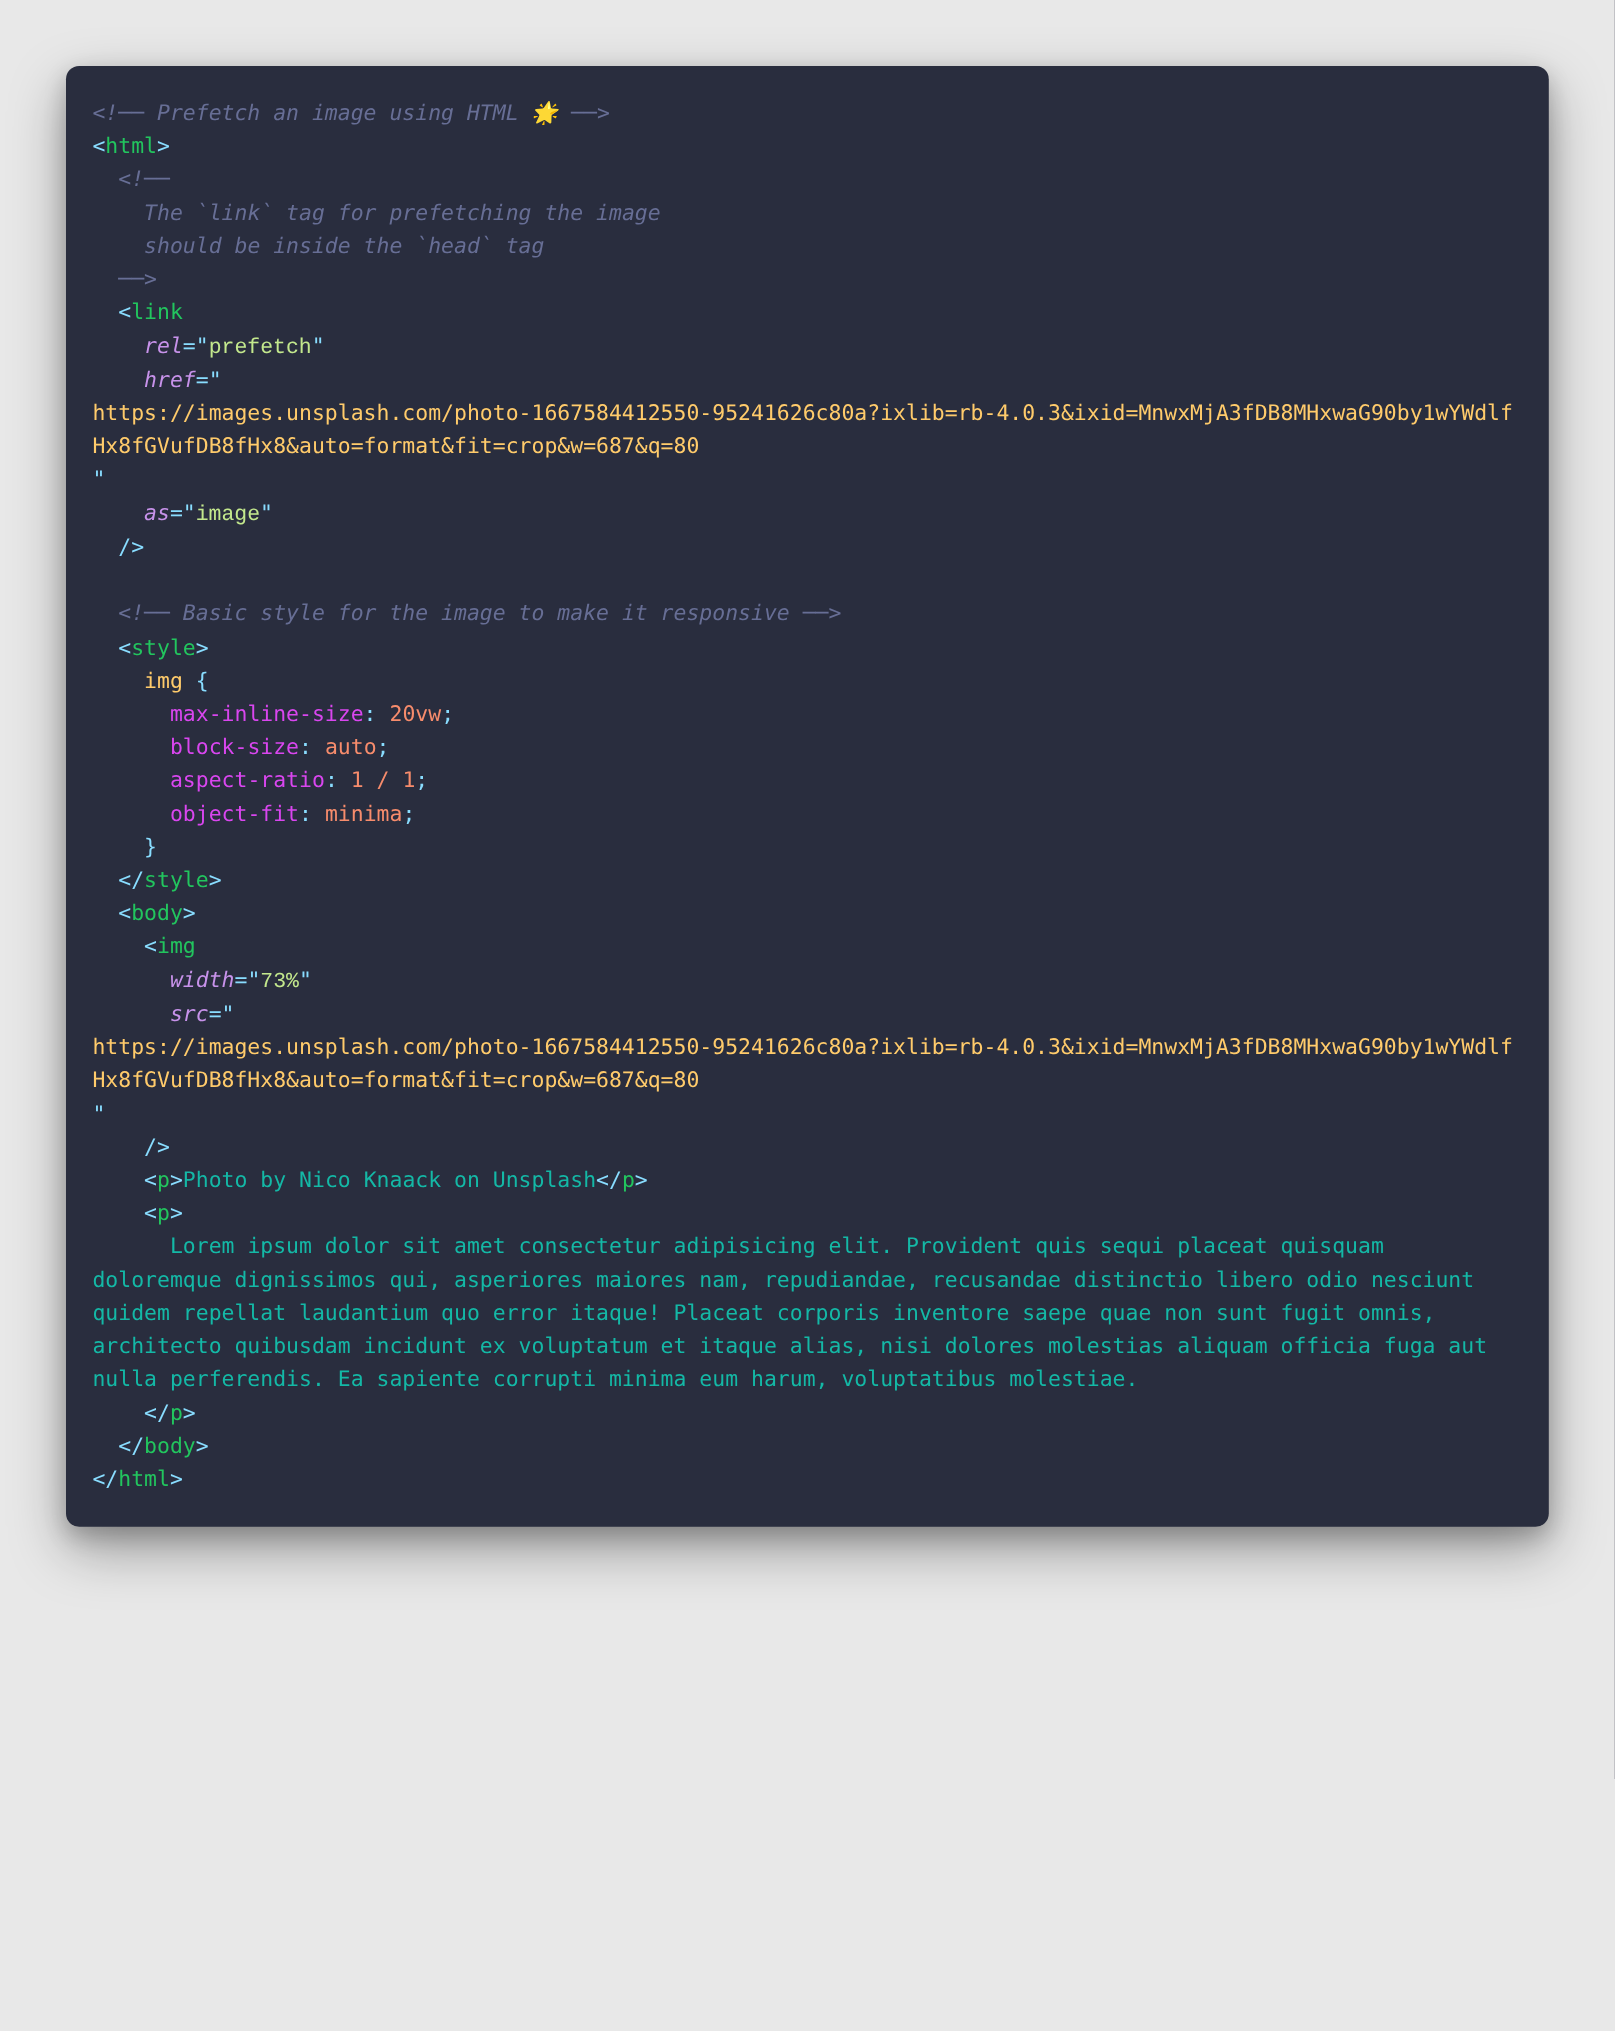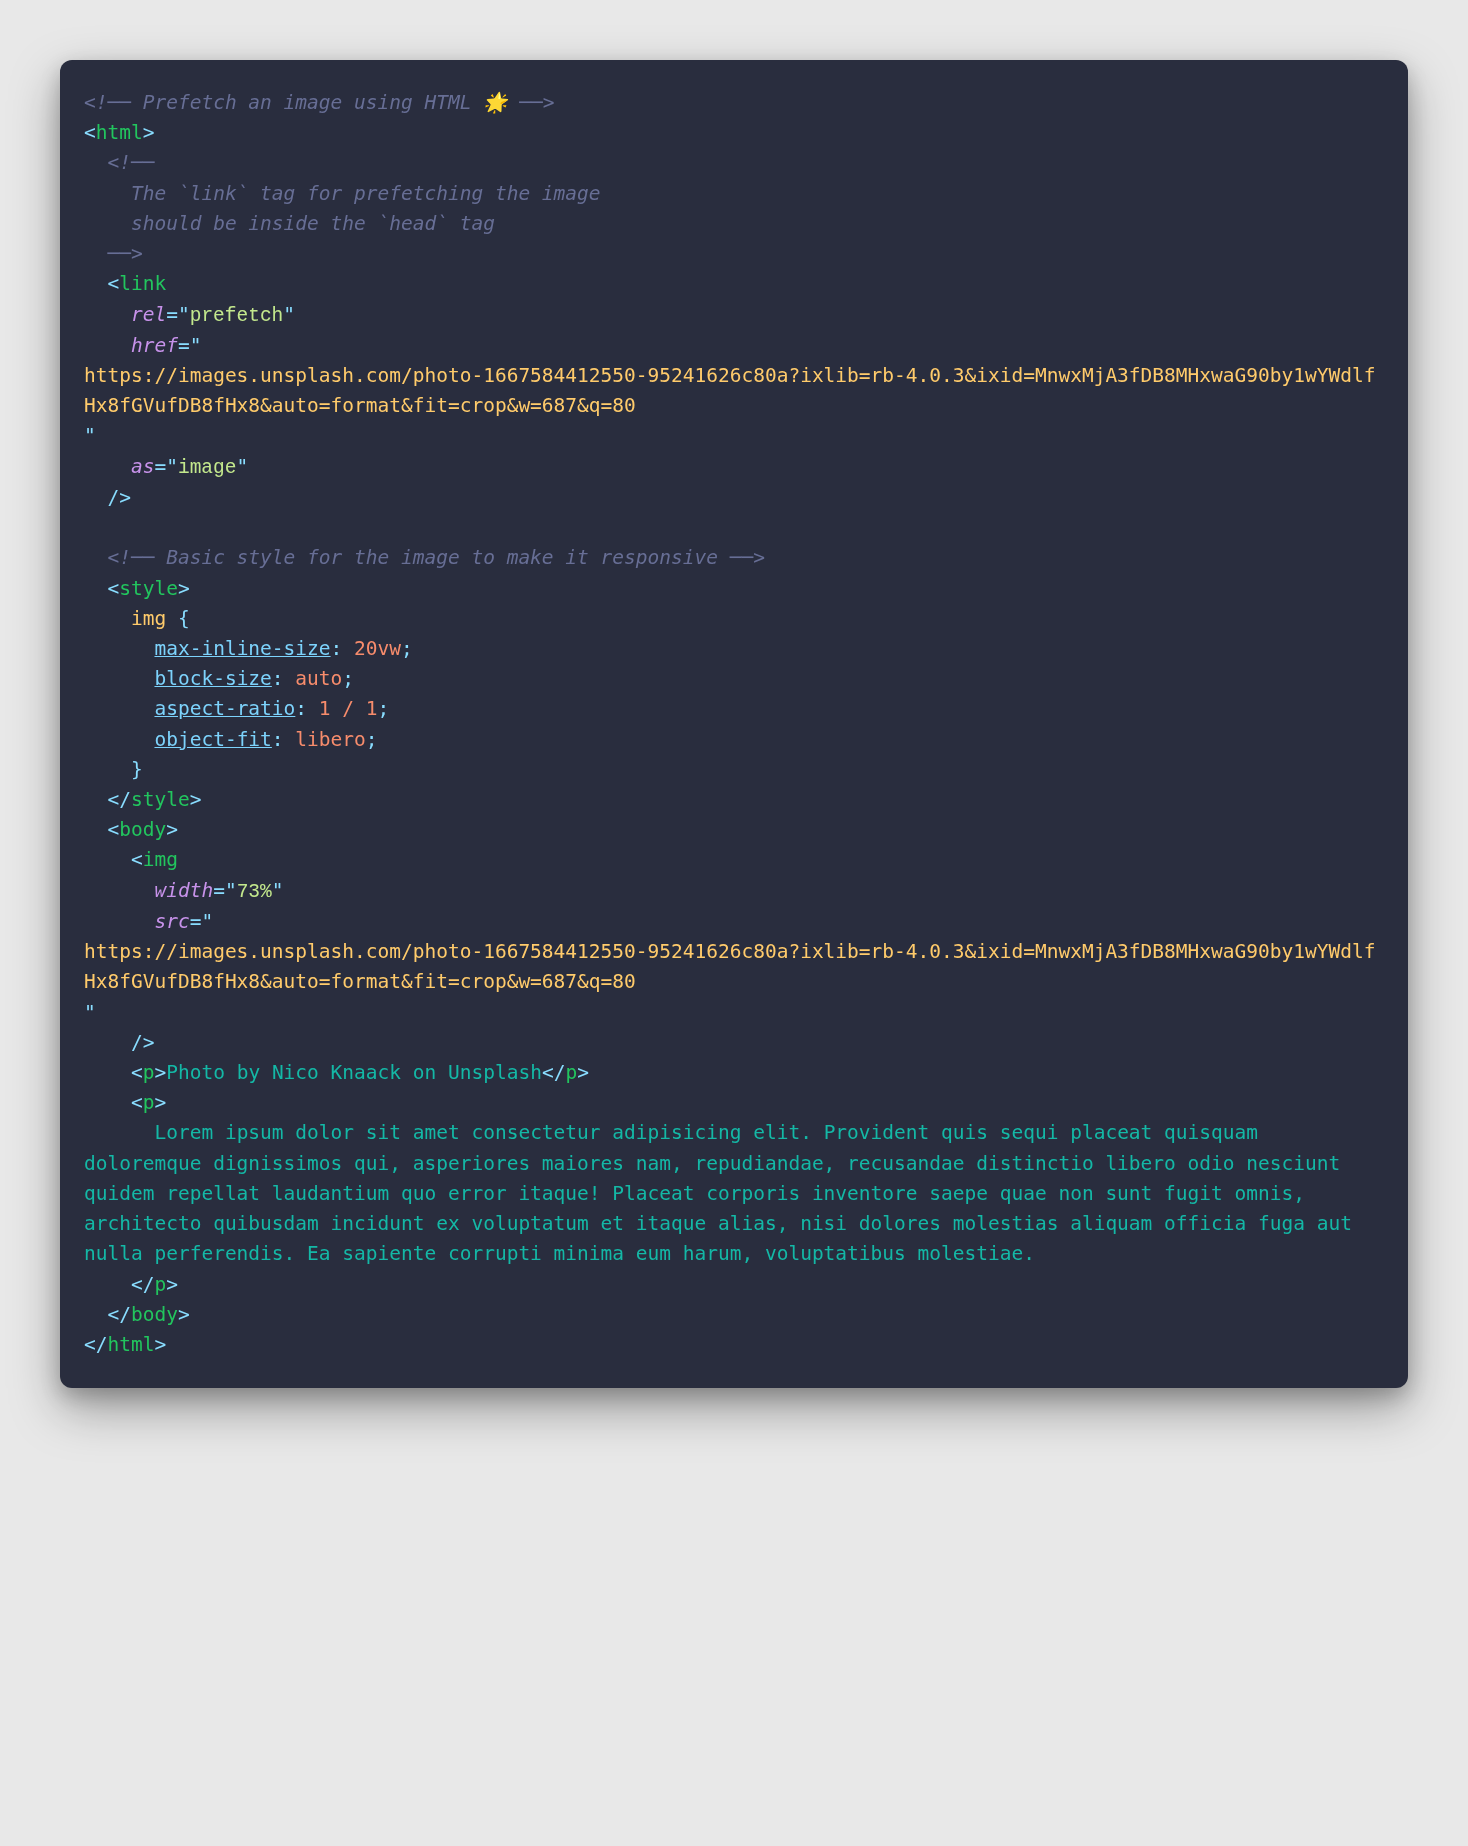--- a/index.html
+++ b/index.html
@@ -32,21 +32,21 @@
   .comment { color: #676e95; font-style: italic; }
   .angle { color: #89ddff; }
   .tag { color: #22c55e; }
   .attr { color: #c792ea; font-style: italic; text-align: right; }
   .eq { color: #89ddff; }
   .string { color: #c3e88d; font-family: Liberation Mono, monospace; }
   .quote { color: #89ddff; }
   .url { color: #ffcb6b; }
   .selector { color: #ffcb6b; }
   .brace { color: #89ddff; }
-  .prop { color: #7dd3fc; text-decoration: underline; }
+  .prop { color: #d946ef; }
   .colon { color: #89ddff; }
   .value { color: #f78c6c; margin-top: 27px; }
   .semi { color: #89ddff; }
   .text { color: #14b8a6; }
 </style>
 </head>
 <body>
 
 <pre class="code-panel"><span class="comment">&lt;!── Prefetch an image using HTML 🌟 ──&gt;</span>
 <span class="angle">&lt;</span><span class="tag">html</span><span class="angle">&gt;</span>
@@ -61,21 +61,21 @@
 <span class="quote">"</span>
     <span class="attr">as</span><span class="eq">=</span><span class="quote">"</span><span class="string">image</span><span class="quote">"</span>
   <span class="angle">/&gt;</span>
 
   <span class="comment">&lt;!── Basic style for the image to make it responsive ──&gt;</span>
   <span class="angle">&lt;</span><span class="tag">style</span><span class="angle">&gt;</span>
     <span class="selector">img</span> <span class="brace">{</span>
       <span class="prop">max-inline-size</span><span class="colon">:</span> <span class="value">20vw</span><span class="semi">;</span>
       <span class="prop">block-size</span><span class="colon">:</span> <span class="value">auto</span><span class="semi">;</span>
       <span class="prop">aspect-ratio</span><span class="colon">:</span> <span class="value">1 / 1</span><span class="semi">;</span>
-      <span class="prop">object-fit</span><span class="colon">:</span> <span class="value">libero</span><span class="semi">;</span>
+      <span class="prop">object-fit</span><span class="colon">:</span> <span class="value">minima</span><span class="semi">;</span>
     <span class="brace">}</span>
   <span class="angle">&lt;/</span><span class="tag">style</span><span class="angle">&gt;</span>
   <span class="angle">&lt;</span><span class="tag">body</span><span class="angle">&gt;</span>
     <span class="angle">&lt;</span><span class="tag">img</span>
       <span class="attr">width</span><span class="eq">=</span><span class="quote">"</span><span class="string">73%</span><span class="quote">"</span>
       <span class="attr">src</span><span class="eq">=</span><span class="quote">"</span>
 <span class="url">https://images.unsplash.com/photo-1667584412550-95241626c80a?ixlib=rb-4.0.3&amp;ixid=MnwxMjA3fDB8MHxwaG90by1wYWdlfHx8fGVufDB8fHx8&amp;auto=format&amp;fit=crop&amp;w=687&amp;q=80</span>
 <span class="quote">"</span>
     <span class="angle">/&gt;</span>
     <span class="angle">&lt;</span><span class="tag">p</span><span class="angle">&gt;</span><span class="text">Photo by Nico Knaack on Unsplash</span><span class="angle">&lt;/</span><span class="tag">p</span><span class="angle">&gt;</span>

